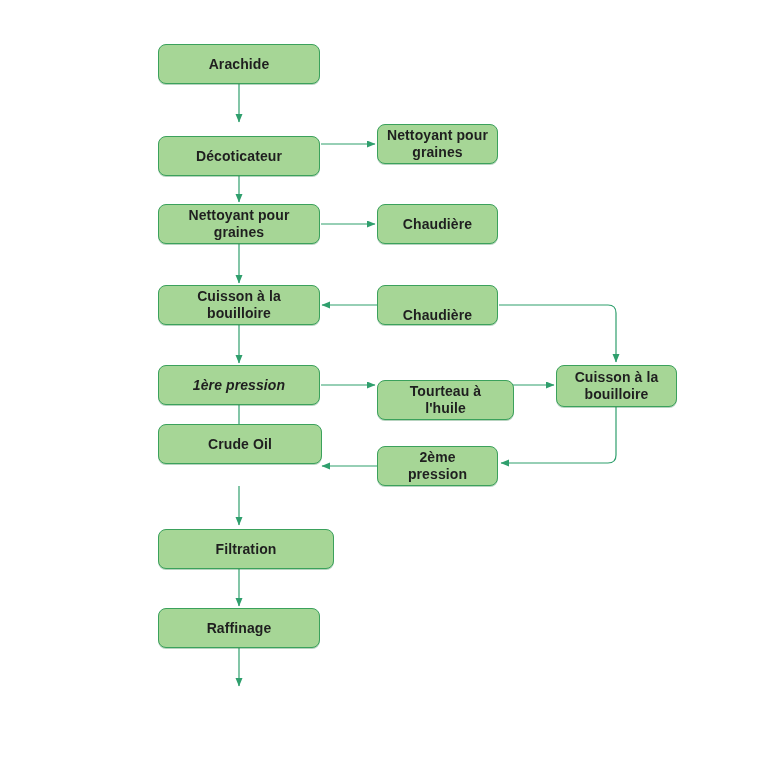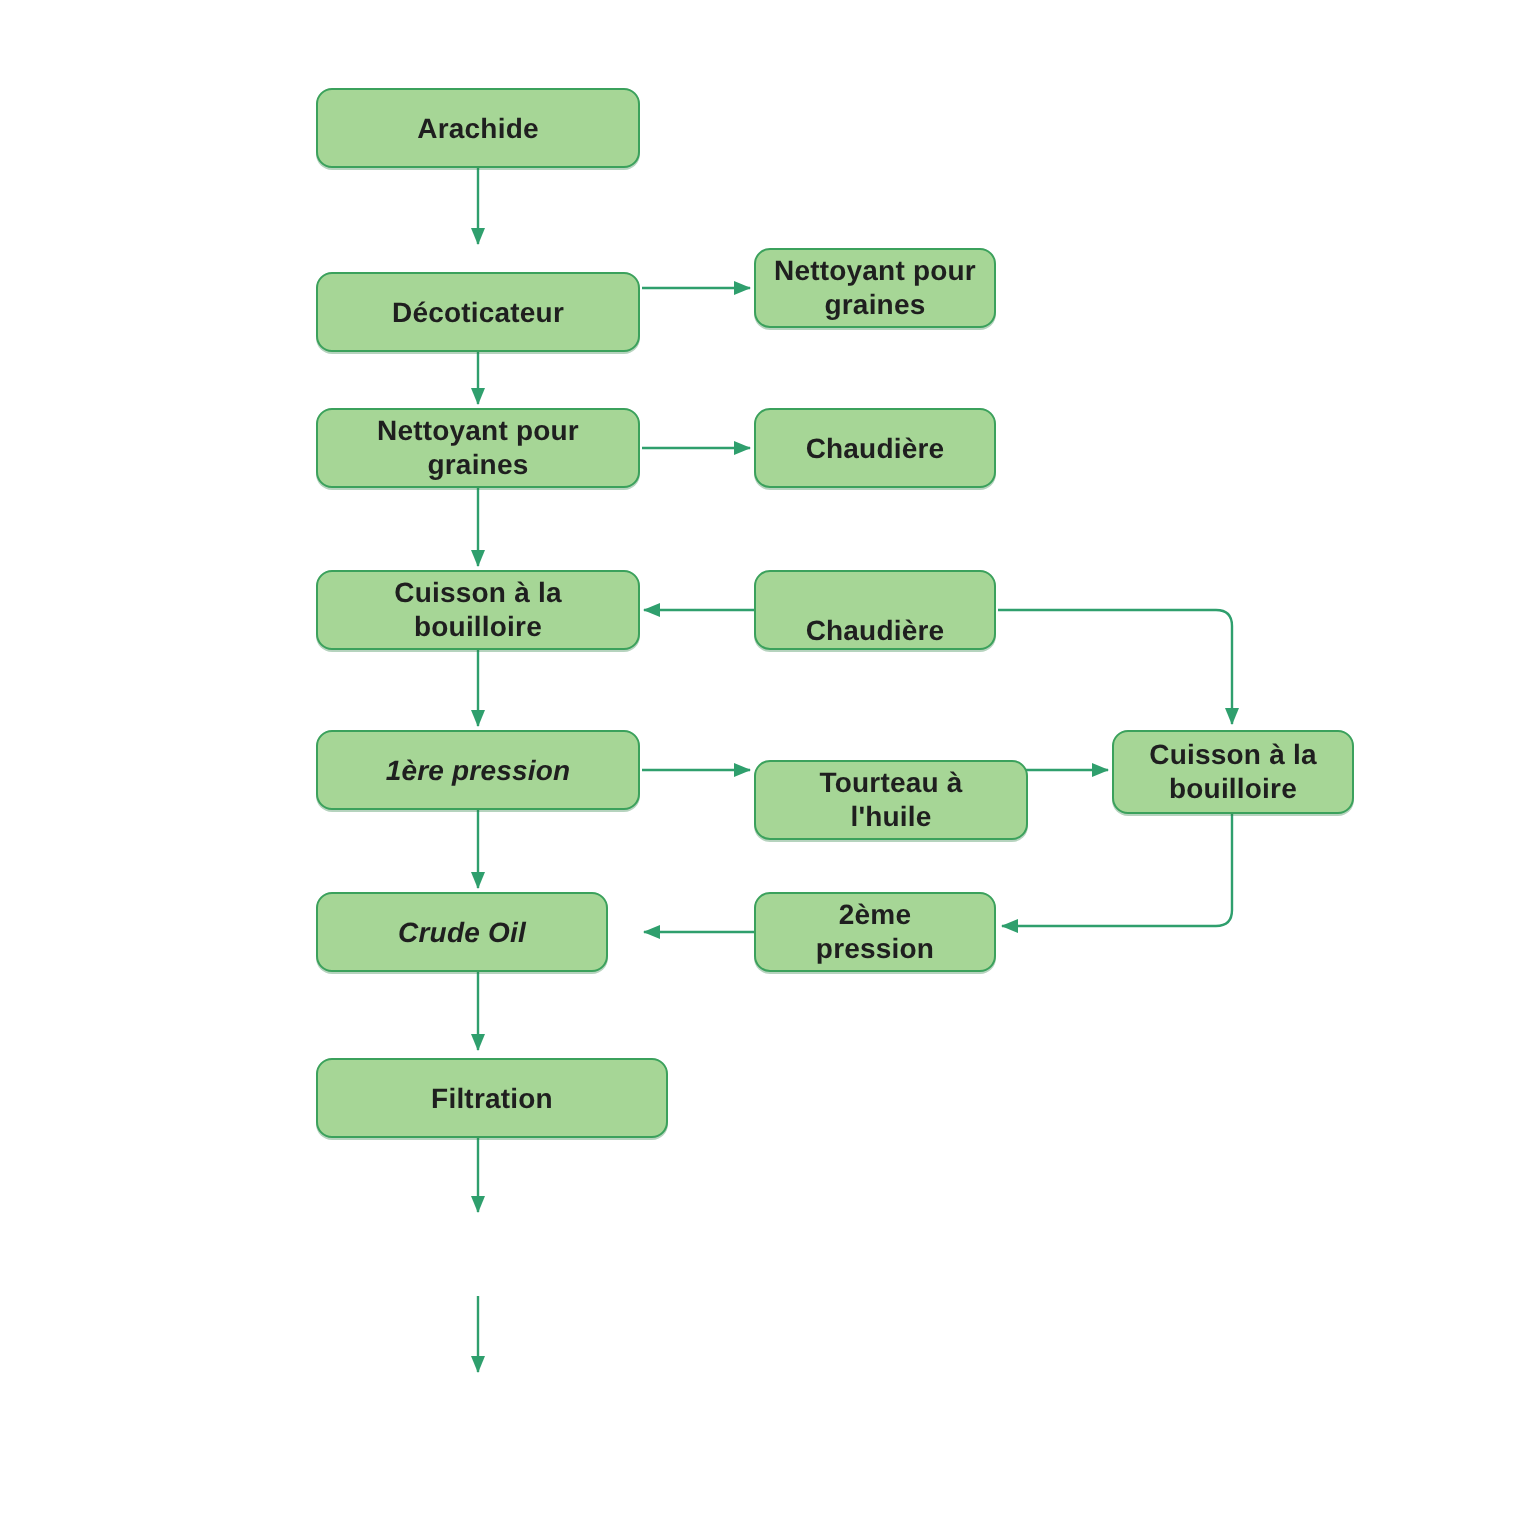--- a/index.html
+++ b/index.html
@@ -49,21 +49,21 @@
     color: var(--node-text);
     white-space: pre-line;
     letter-spacing: 0.1px;
   }
   
   .n-arachide        { left: 158px; top:  44px; width: 162px; height: 40px; text-align: center; }
   .n-decoticateur    { left: 158px; top: 124px; width: 162px; height: 40px; margin-top: 12px; }
   .n-nettoyant       { left: 158px; top: 204px; width: 162px; height: 40px; }
   .n-cuisson1        { left: 158px; top: 285px; width: 162px; height: 40px; }
   .n-pression1       { left: 158px; top: 365px; width: 162px; height: 40px; font-style: italic; }
-  .n-crudeoil        { left: 158px; top: 446px; width: 146px; height: 40px; font-style: italic; }
+  .n-crudeoil        { left: 158px; top: 424px; width: 164px; height: 40px; }
   .n-filtration      { left: 158px; top: 529px; width: 176px; height: 40px; }
   .n-raffinage       { left: 158px; top: 608px; width: 162px; height: 40px; }
   .n-huileraffinee   { left: 158px; top: 688px; width: 162px; height: 40px; }
   
   .n-nettoyantout    { left: 377px; top: 124px; width: 121px; height: 40px; }
   .n-impurete        { left: 377px; top: 204px; width: 121px; height: 40px; }
   .n-chaudiere       { left: 377px; top: 285px; width: 121px; height: 40px; align-items: flex-end; }
   .n-tourteau        { left: 377px; top: 365px; width: 137px; height: 40px; margin-top: 15px; }
   .n-pression2       { left: 377px; top: 446px; width: 121px; height: 40px; }
   
@@ -117,20 +117,23 @@
   </div>
   <div class="node n-pression1">
     <span class="lbl">1ère pression</span>
   </div>
   <div class="node n-crudeoil">
     <span class="lbl">Crude Oil</span>
   </div>
   <div class="node n-filtration">
     <span class="lbl">Filtration</span>
   </div>
+  <div class="node n-raffinage">
+    <span class="lbl">Raffinage</span>
+  </div>
 
   <div class="node n-nettoyantout">
     <span class="lbl">Nettoyant pour
 graines</span>
   </div>
   <div class="node n-impurete">
     <span class="lbl">Chaudière</span>
   </div>
   <div class="node n-chaudiere">
     <span class="lbl">Chaudière</span>

